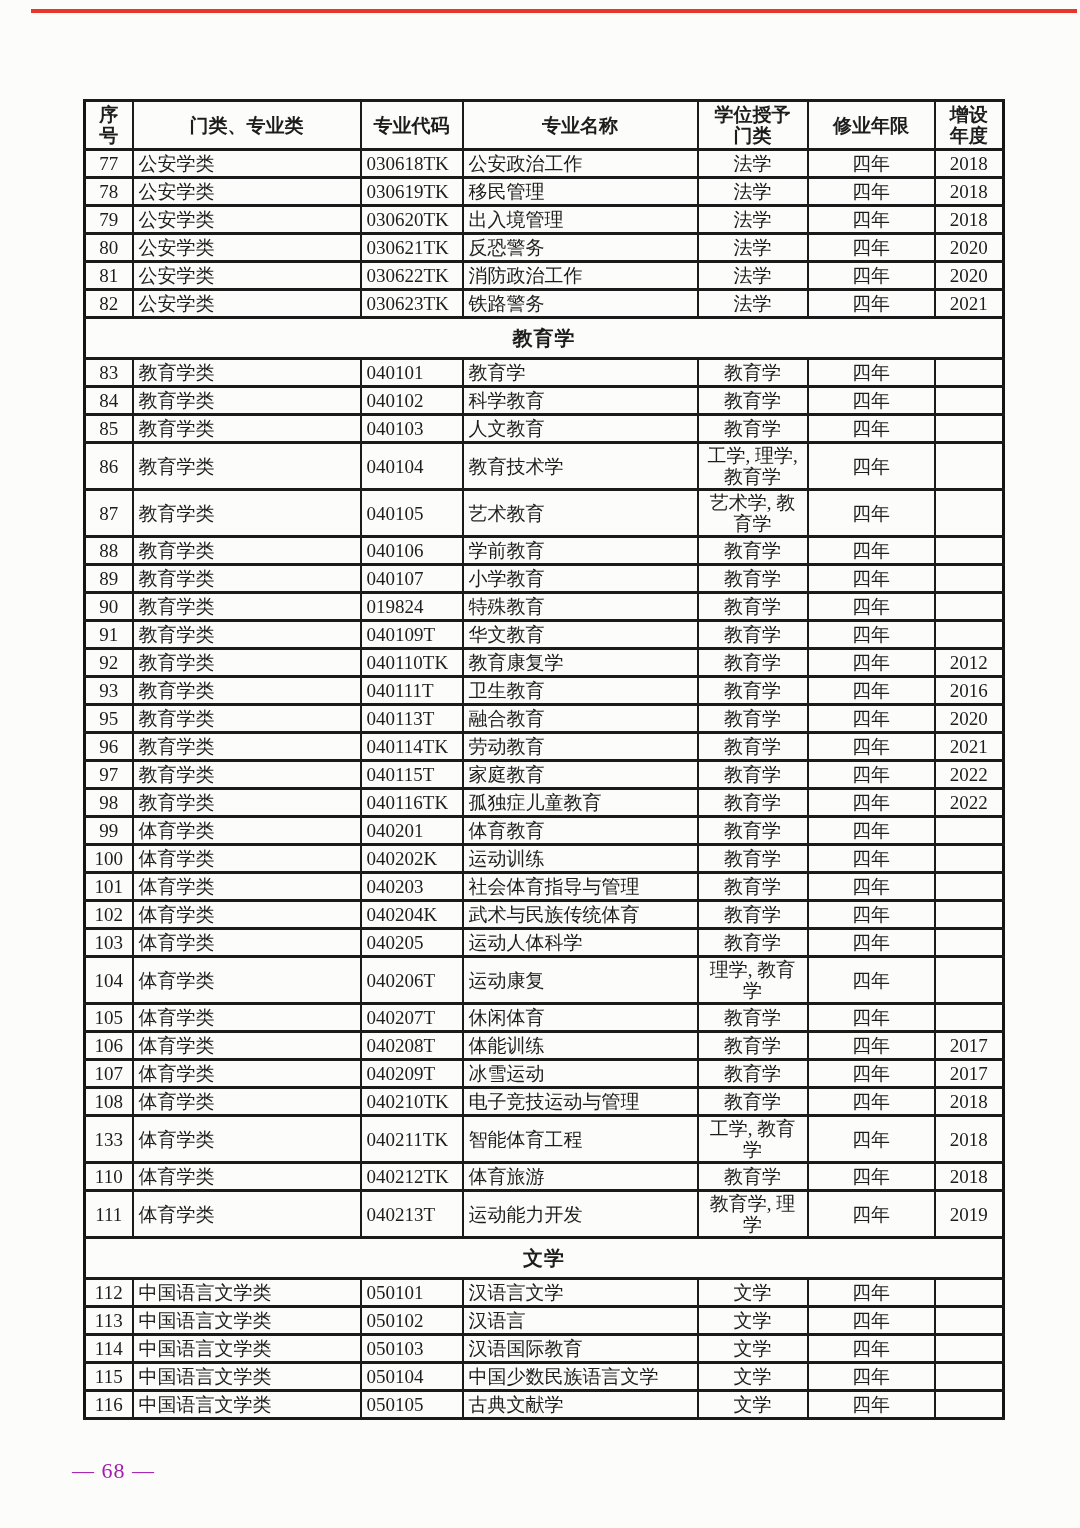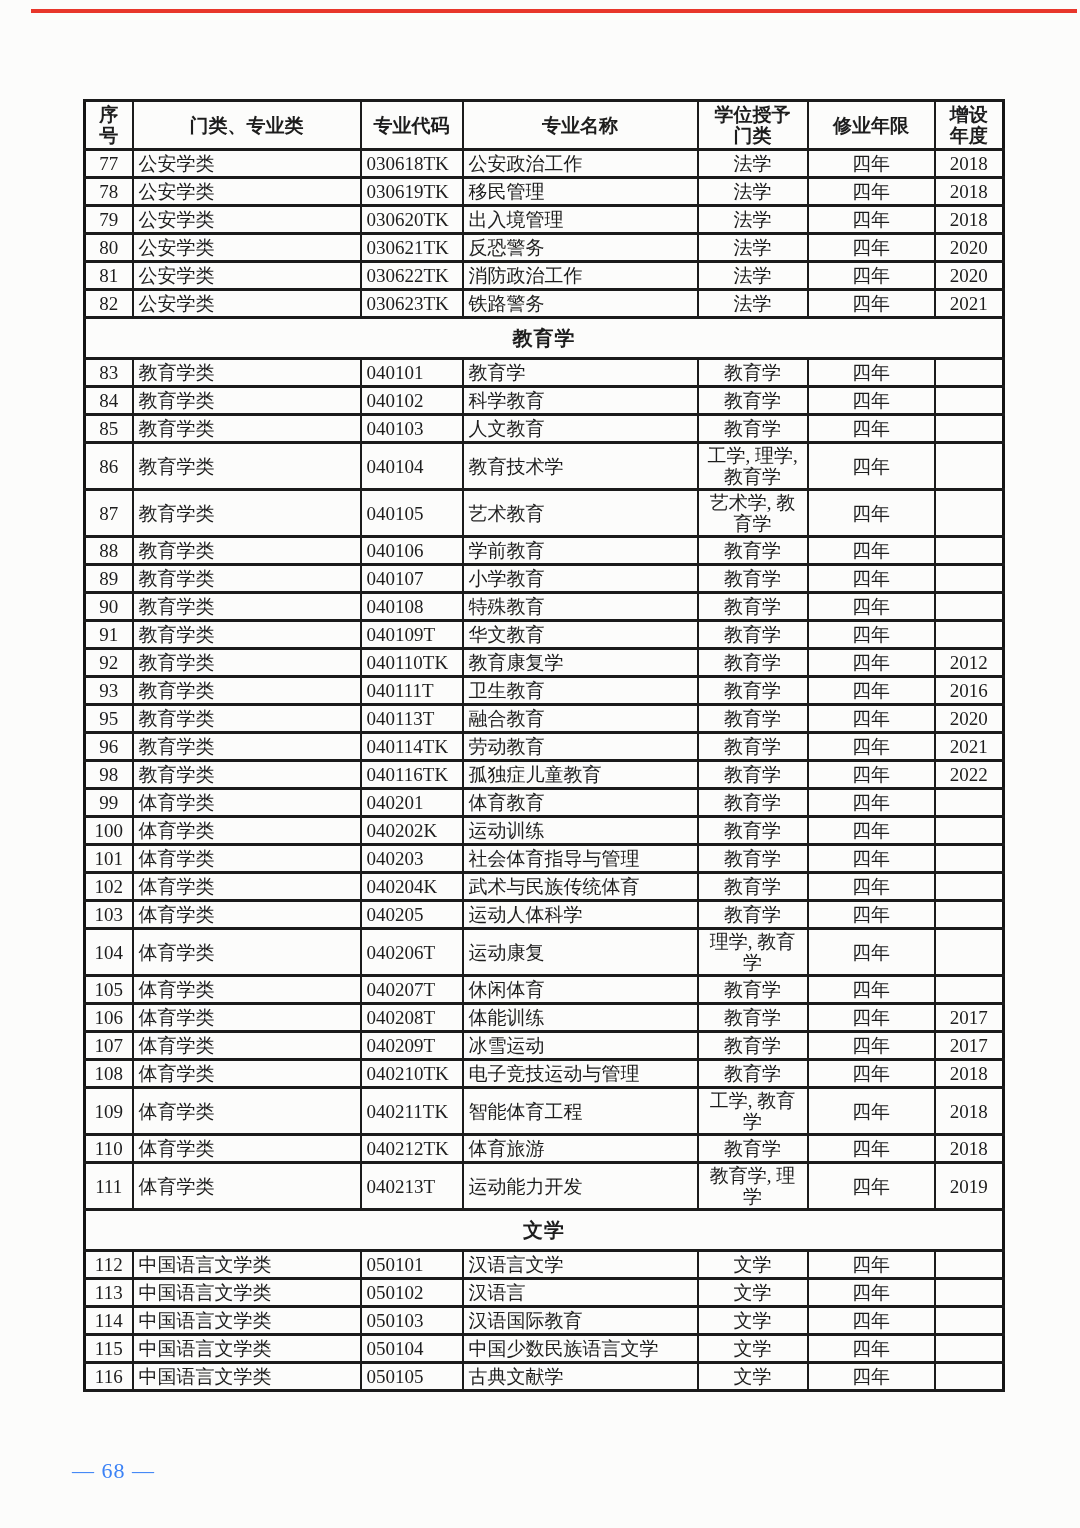--- a/index.html
+++ b/index.html
@@ -67,21 +67,21 @@
     text-align: center;
     font-weight: 700;
     font-size: 20px;
     letter-spacing: 1px;
   }
   .page-number {
     position: absolute;
     left: 72px;
     top: 1458px;
     font-size: 22px;
-    color: #3b82f6;
+    color: #a21caf;
     letter-spacing: 1px;
   }
 </style>
 </head>
 <body>
 
 <div class="red-line" style="background: rgb(232, 54, 43);"></div>
 
 <div class="table-wrap">
   <table class="majors">
@@ -224,21 +224,21 @@
           <td class="c-cat">教育学类</td>
           <td class="c-code">040107</td>
           <td class="c-name">小学教育</td>
           <td class="c-degree">教育学</td>
           <td class="c-years">四年</td>
           <td class="c-year"></td>
         </tr>
         <tr>
           <td class="c-index">90</td>
           <td class="c-cat">教育学类</td>
-          <td class="c-code">040108</td>
+          <td class="c-code">019824</td>
           <td class="c-name">特殊教育</td>
           <td class="c-degree">教育学</td>
           <td class="c-years">四年</td>
           <td class="c-year"></td>
         </tr>
         <tr>
           <td class="c-index">91</td>
           <td class="c-cat">教育学类</td>
           <td class="c-code">040109T</td>
           <td class="c-name">华文教育</td>
@@ -274,20 +274,29 @@
           <td class="c-year">2020</td>
         </tr>
         <tr>
           <td class="c-index">96</td>
           <td class="c-cat">教育学类</td>
           <td class="c-code">040114TK</td>
           <td class="c-name">劳动教育</td>
           <td class="c-degree">教育学</td>
           <td class="c-years">四年</td>
           <td class="c-year">2021</td>
+        </tr>
+        <tr>
+          <td class="c-index">97</td>
+          <td class="c-cat">教育学类</td>
+          <td class="c-code">040115T</td>
+          <td class="c-name">家庭教育</td>
+          <td class="c-degree">教育学</td>
+          <td class="c-years">四年</td>
+          <td class="c-year">2022</td>
         </tr>
         <tr>
           <td class="c-index">98</td>
           <td class="c-cat">教育学类</td>
           <td class="c-code">040116TK</td>
           <td class="c-name">孤独症儿童教育</td>
           <td class="c-degree">教育学</td>
           <td class="c-years">四年</td>
           <td class="c-year">2022</td>
         </tr>
@@ -375,21 +384,21 @@
         <tr>
           <td class="c-index">108</td>
           <td class="c-cat">体育学类</td>
           <td class="c-code">040210TK</td>
           <td class="c-name">电子竞技运动与管理</td>
           <td class="c-degree">教育学</td>
           <td class="c-years">四年</td>
           <td class="c-year">2018</td>
         </tr>
         <tr>
-          <td class="c-index">109</td>
+          <td class="c-index">133</td>
           <td class="c-cat">体育学类</td>
           <td class="c-code">040211TK</td>
           <td class="c-name">智能体育工程</td>
           <td class="c-degree">工学, 教育学</td>
           <td class="c-years">四年</td>
           <td class="c-year">2018</td>
         </tr>
         <tr>
           <td class="c-index">110</td>
           <td class="c-cat">体育学类</td>

